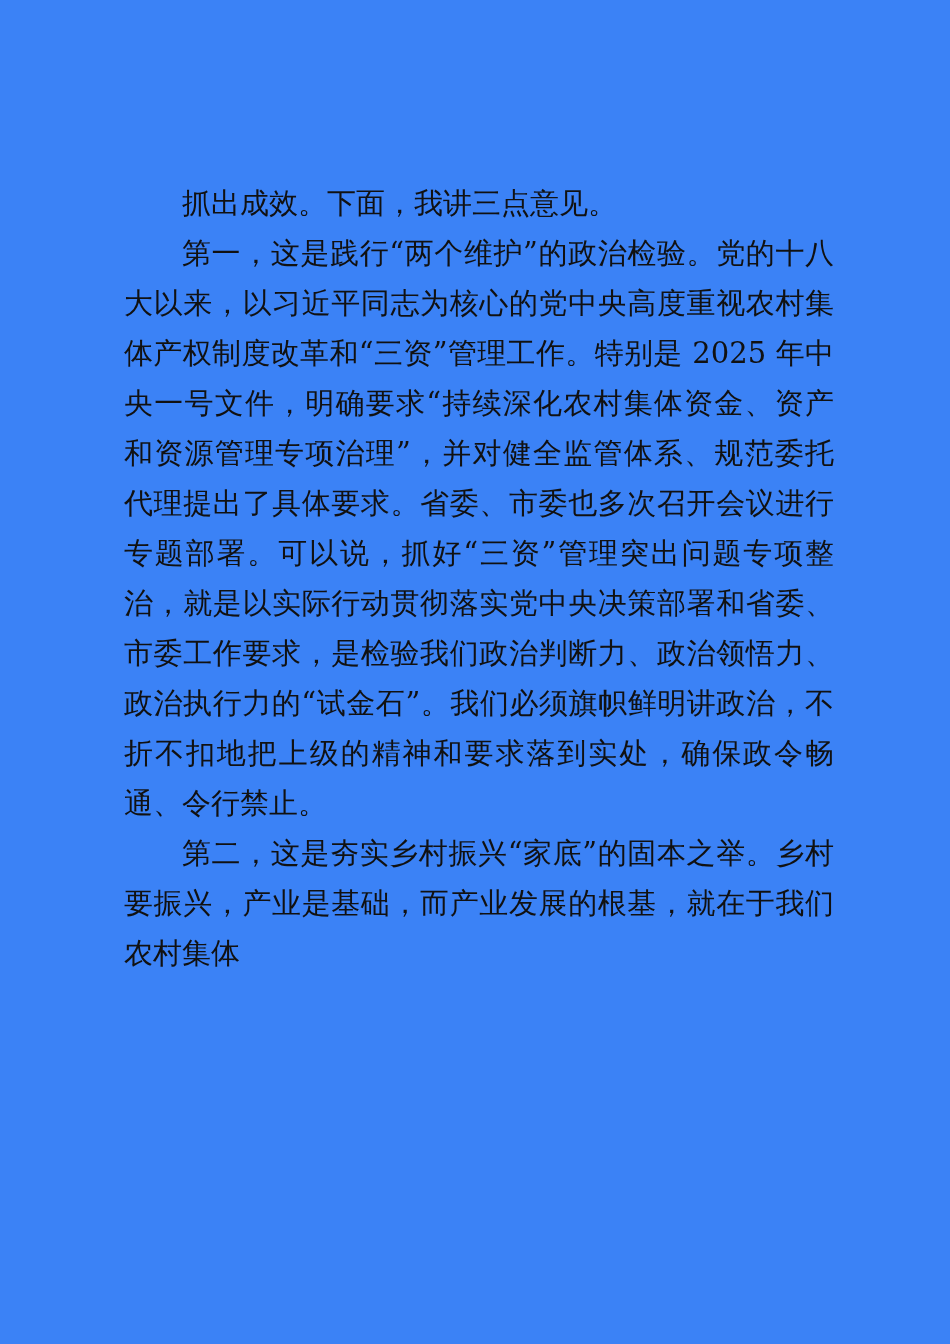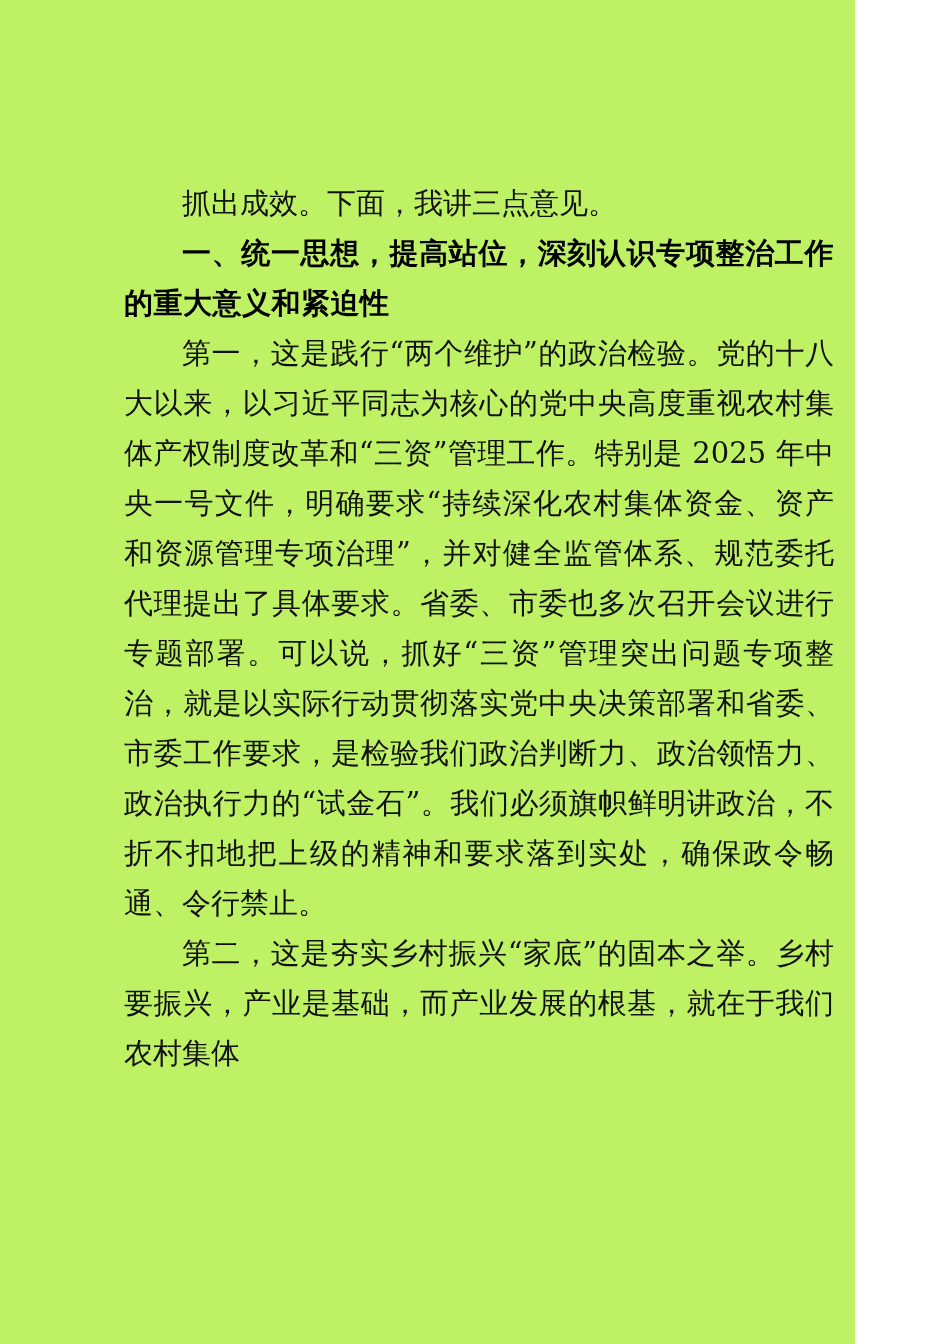--- a/index.html
+++ b/index.html
@@ -3,23 +3,23 @@
 <meta charset="utf-8">
 <title>Document</title>
 <style>
   html, body {
     margin: 0;
     padding: 0;
     background: #ffffff;
   }
   .page {
     position: relative;
-    width: 855px;
+    width: 950px;
     height: 1344px;
-    background: #bef264;
+    background: #3b82f6;
     overflow: hidden;
     box-sizing: border-box;
   }
   .content {
     position: absolute;
     left: 124px;
     top: 178px;
     width: 710px;
   }
   
@@ -71,21 +71,20 @@
   <div class="header-zone">
     <span></span>
   </div>
 
   <div class="content">
 
     <p class="para">抓出成效。下面，我讲三点意见。</p>
 
     <div class="blockspace"></div>
 
-    <h2 class="heading">一、统一思想，提高站位，深刻认识专项整治工作的重大意义和紧迫性</h2>
 
     <div class="blockspace"></div>
 
 
     <p class="para">第一，这是践行“两个维护”的政治检验。党的十八大以来，以习近平同志为核心的党中央高度重视农村集体产权制度改革和“三资”管理工作。特别是 2025 年中央一号文件，明确要求“持续深化农村集体资金、资产和资源管理专项治理”，并对健全监管体系、规范委托代理提出了具体要求。省委、市委也多次召开会议进行专题部署。可以说，抓好“三资”管理突出问题专项整治，就是以实际行动贯彻落实党中央决策部署和省委、市委工作要求，是检验我们政治判断力、政治领悟力、政治执行力的“试金石”。我们必须旗帜鲜明讲政治，不折不扣地把上级的精神和要求落到实处，确保政令畅通、令行禁止。</p>
 
     <p class="para">第二，这是夯实乡村振兴“家底”的固本之举。乡村要振兴，产业是基础，而产业发展的根基，就在于我们农村集体</p>
 
   </div>
 

